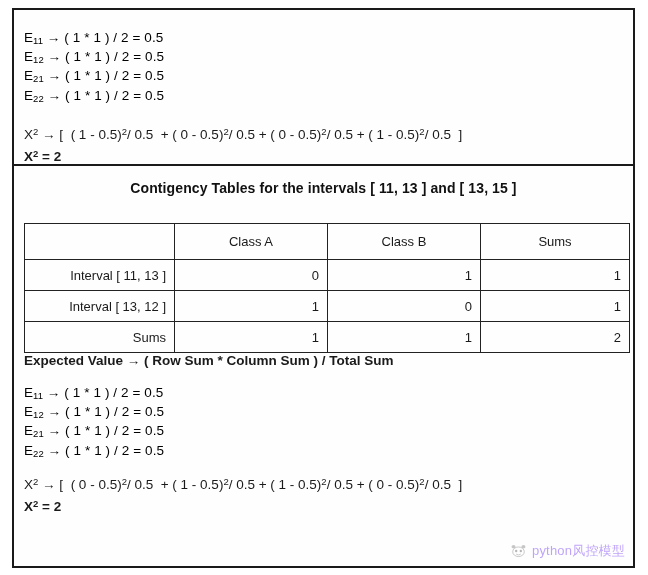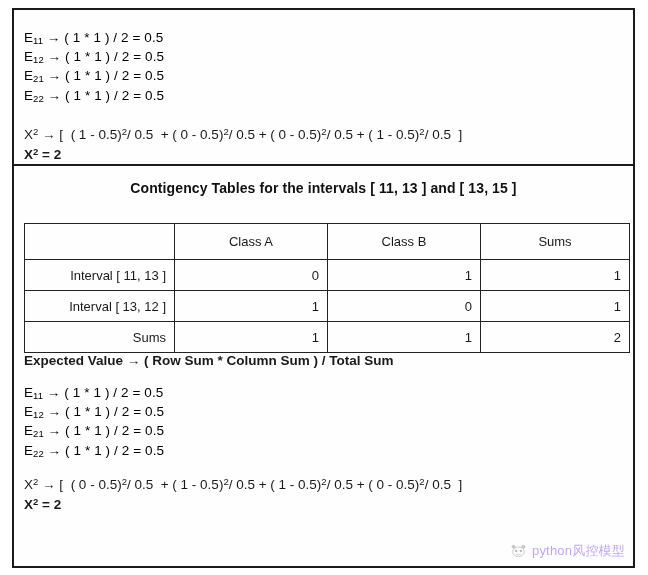--- a/index.html
+++ b/index.html
@@ -55,21 +55,21 @@
   .gap-md { height: 11px; }
 
   .chi-line {
     white-space: nowrap;
     font-size: 13.5px;
     line-height: 17px;
   }
   .chi-result {
     font-weight: bold;
     font-size: 13.5px;
-    line-height: 17px;
+    line-height: 22px;
     white-space: nowrap;
   }
   .chi-result sup { font-size: 9.5px; vertical-align: 0.45em; }
   .chi-line sup { font-size: 9.5px; vertical-align: 0.45em; }
 
   
   .section-bottom {
     box-sizing: border-box;
     padding: 0;
     position: relative;

